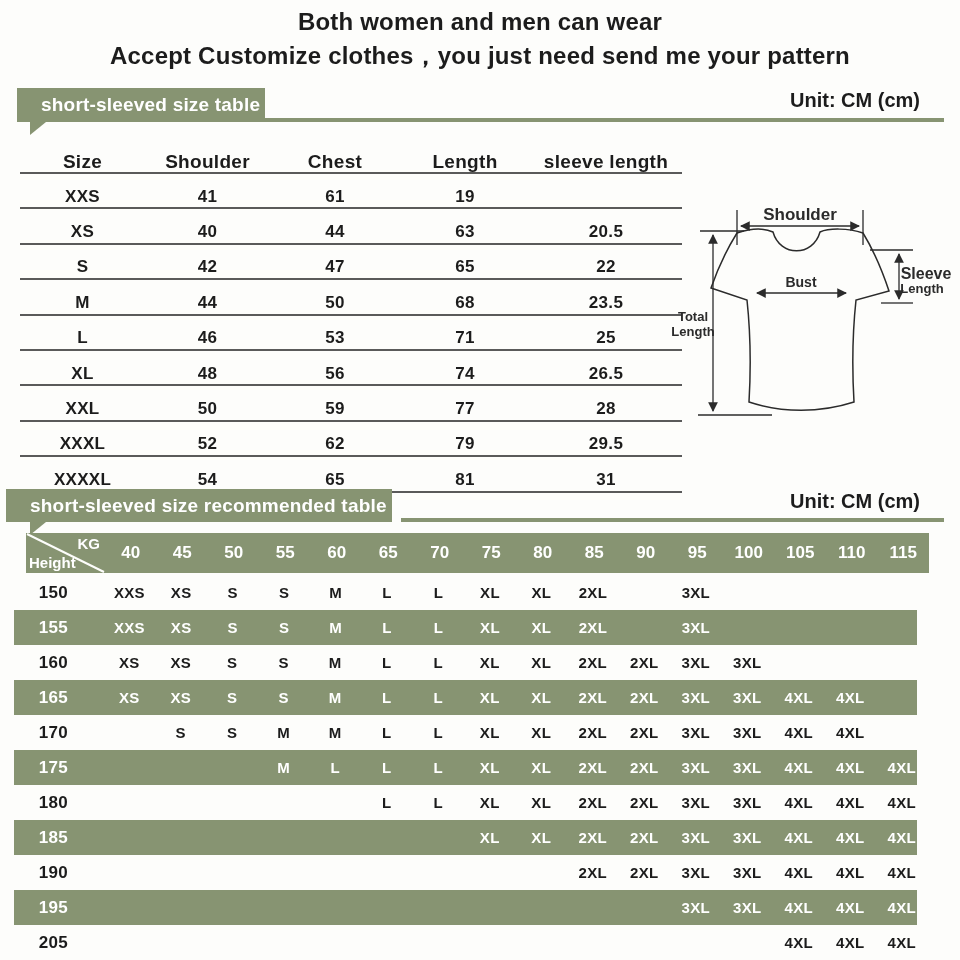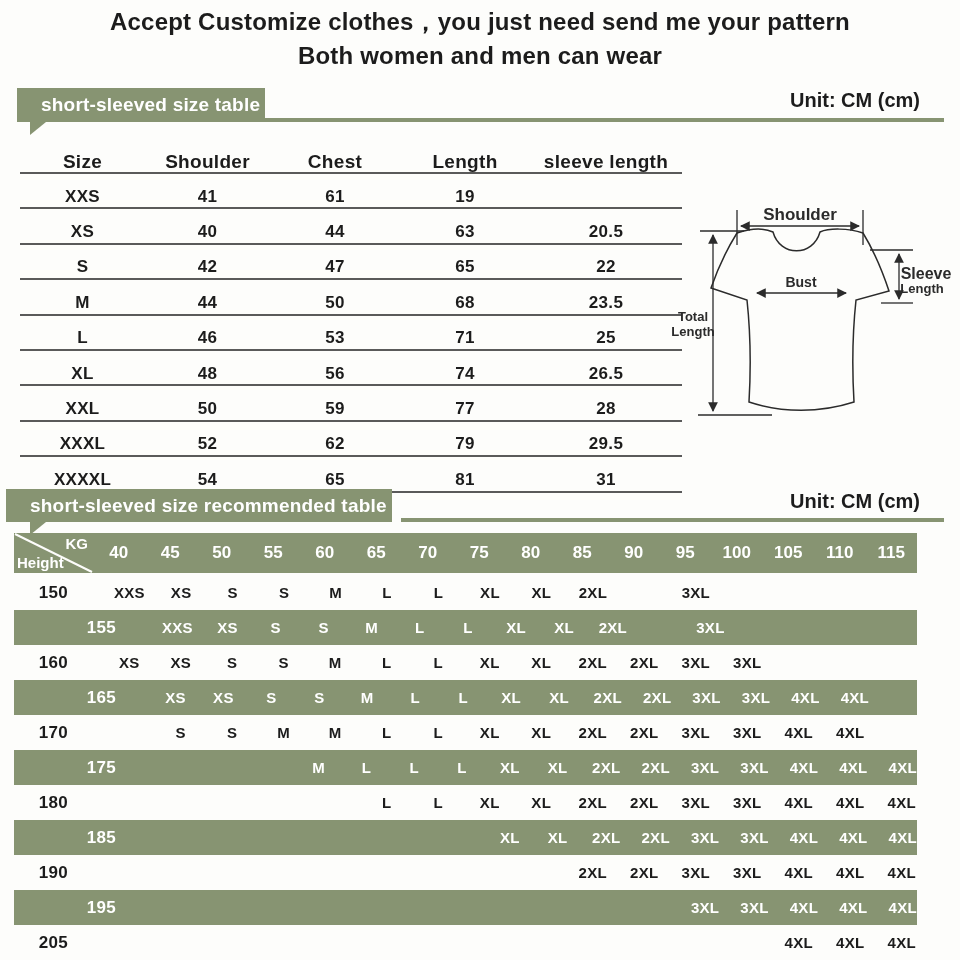--- a/index.html
+++ b/index.html
@@ -42,47 +42,47 @@
   .st-row.st-head{height:33px;}
   .st-cell{display:flex;align-items:center;justify-content:center;
     font-weight:bold;font-size:17px;letter-spacing:.3px;margin-top:12px;}
   .st-head .st-cell{font-size:19px;}
   
   .diagram{position:absolute;left:660px;top:188px;width:300px;height:262px;}
   .diagram svg{display:block;}
   .diagram text{font-family:"Liberation Sans", sans-serif;font-weight:bold;fill:#2b2b2b;}
   
   .rt-header{
-    position:absolute;left:14px;top:533px;width:903px;height:40px;
+    position:absolute;left:26px;top:533px;width:903px;height:40px;
     display:grid;grid-template-columns:79px repeat(16,1fr);column-gap:0;
   }
   .rt-corner{position:relative;background:var(--green);color:#fff;font-weight:bold;}
   .rt-corner svg{position:absolute;left:0;top:0;}
   .rt-corner .kg{position:absolute;right:5px;top:2px;font-size:15px;}
   .rt-corner .hgt{position:absolute;left:3px;bottom:2px;font-size:15px;}
   .rt-hcell{
     background:var(--green);color:#fff;font-weight:bold;font-size:17px;
     display:flex;align-items:center;justify-content:center;
   }
   .rt-body{position:absolute;left:14px;top:575px;width:903px;}
   .rt-row{
     display:grid;grid-template-columns:79px repeat(16,1fr);column-gap:21px;
     height:35px;color:var(--ink);
   }
-  .rt-row.hl{background:var(--green);color:#fff;padding-left:48px;}
+  .rt-row.hl{background:var(--green);color:#fff;}
   .rt-cell{display:flex;align-items:center;justify-content:center;
     font-weight:bold;font-size:15px;letter-spacing:.3px;}
   .rt-height{font-size:17px;}
 </style>
 </head>
 <body>
 
 <div class="title">
+  <div>Both women and men can wear</div>
   <div>Accept Customize clothes，you just need send me your pattern</div>
-  <div>Both women and men can wear</div>
 </div>
 
 <div class="badge" id="badge1">short-sleeved size table</div>
 <div class="badge-line" id="line1"></div>
 <div class="badge-tail" id="tail1"></div>
 <div class="unit" id="unit1">Unit: CM (cm)</div>
 
 <div class="size-table">
     <div class="st-row st-head">
       <div class="st-cell">Size</div>

